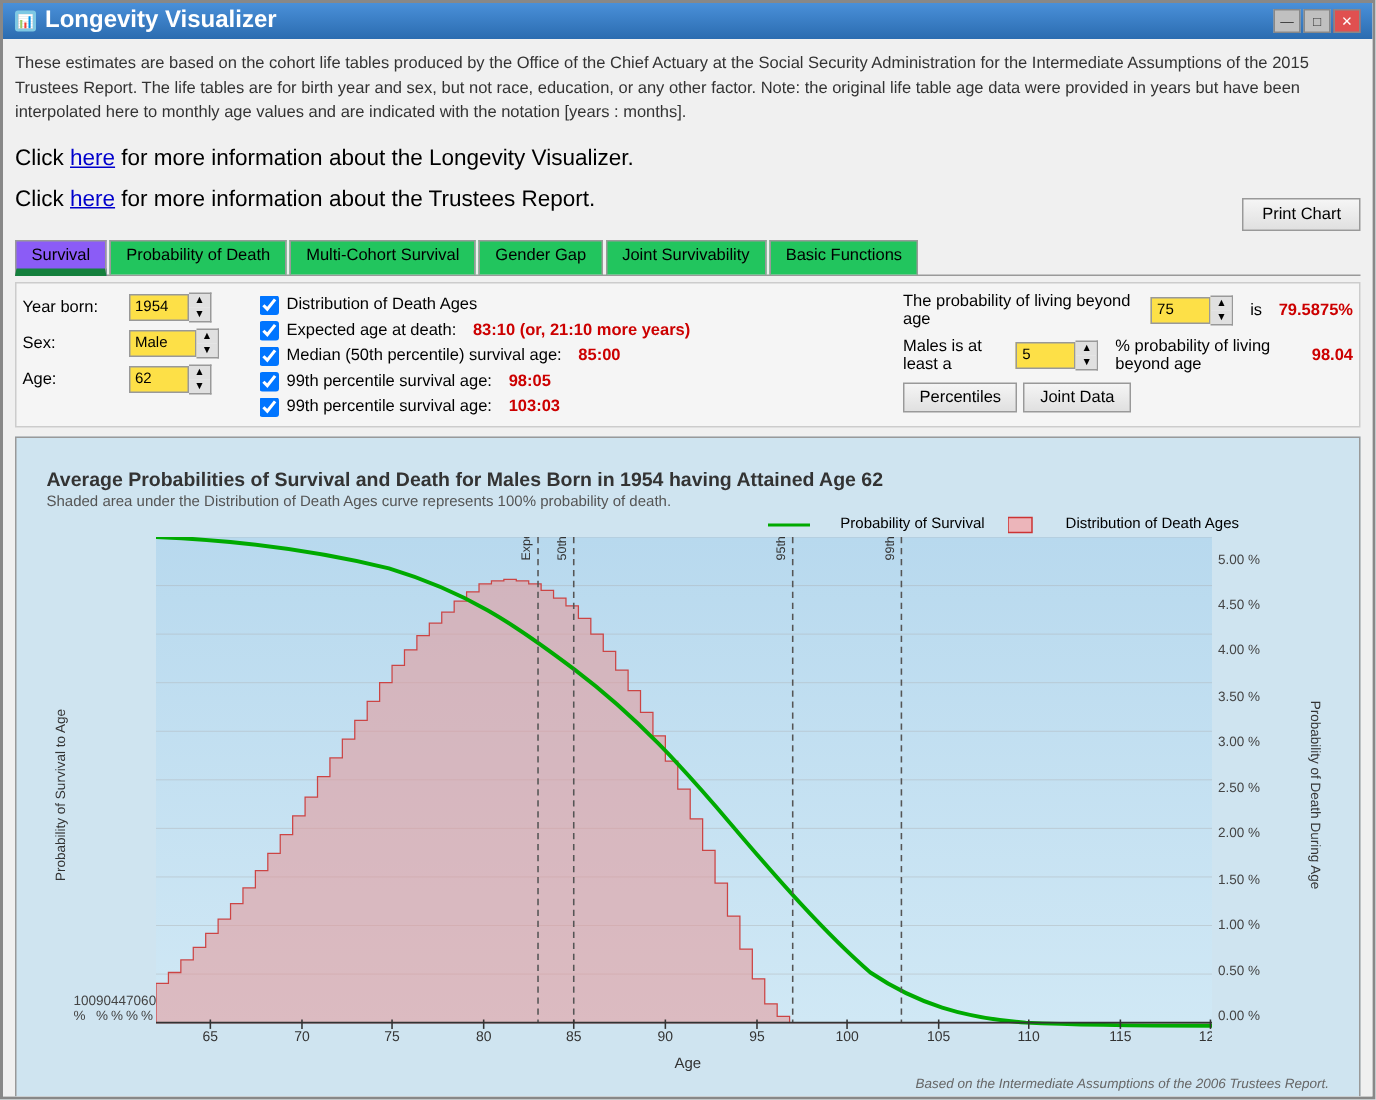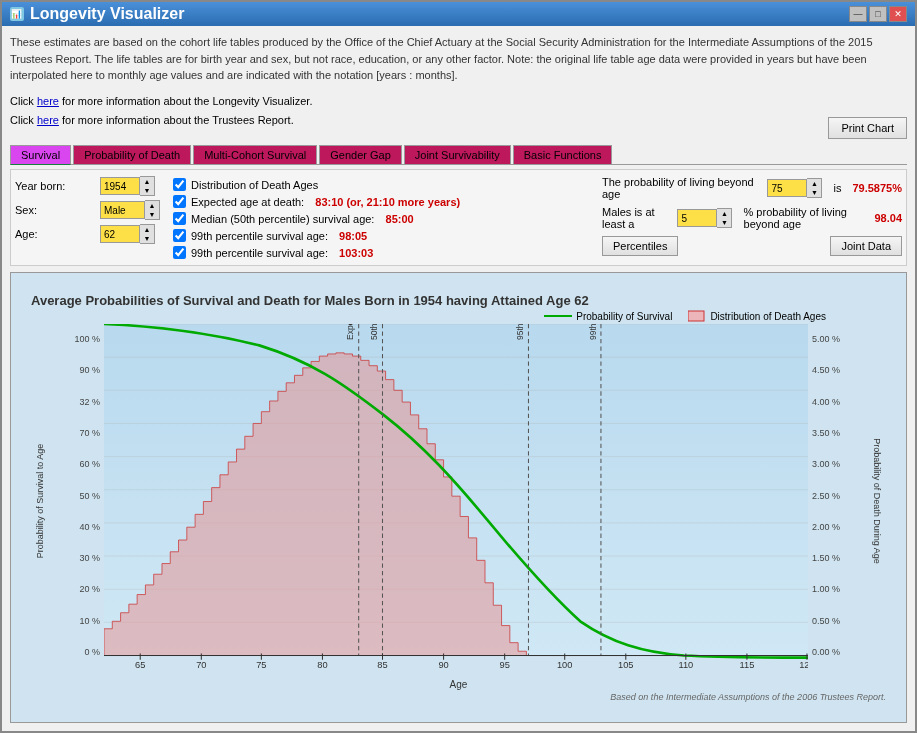--- a/index.html
+++ b/index.html
@@ -79,21 +79,21 @@
     
     .info-text {
       font-size: 11px;
       line-height: 1.5;
       color: #333;
       margin-bottom: 8px;
     }
     
     .links-section {
       margin-bottom: 8px;
-      font-size: 11px;
+      font-size: 15px;
       line-height: 1.8;
     }
     
     .link {
       color: #0000cc;
       text-decoration: underline;
       cursor: pointer;
     }
     
     .top-row {
@@ -112,31 +112,31 @@
     }
     
     .tabs {
       display: flex;
       border-bottom: 1px solid #999;
       margin-bottom: 4px;
     }
     
     .tab {
       padding: 3px 10px;
-      background: #be185d;
+      background: #22c55e;
       border: 1px solid #999;
       border-bottom: none;
       cursor: pointer;
       font-size: 11px;
       margin-right: 2px;
     }
     
     .tab.active {
-      background: #d946ef;
-      border-bottom: 1px solid #15803d;
+      background: #8b5cf6;
+      border-bottom: 5px solid #15803d;
       margin-bottom: -1px;
     }
     
     .controls-section {
       display: flex;
       gap: 8px;
       padding: 6px 4px;
       border: 1px solid #ccc;
       background: #f5f5f5;
       margin-bottom: 6px;
@@ -145,21 +145,21 @@
     .left-controls {
       display: flex;
       flex-direction: column;
       gap: 4px;
       width: 150px;
     }
     
     .control-row {
       display: flex;
       align-items: center;
-      gap: 20px;
+      gap: 6px;
     }
     
     .control-label {
       font-size: 11px;
       width: 65px;
     }
     
     .spinner-control {
       display: flex;
       align-items: center;
@@ -232,22 +232,22 @@
       justify-content: flex-end;
     }
     
     .prob-value {
       color: #cc0000;
       font-weight: bold;
     }
     
     .action-btns {
       display: flex;
-      gap: 24px;
-      justify-content: space-between;
+      gap: 4px;
+      justify-content: flex-start;
     }
     
     .action-btn {
       padding: 3px 10px;
       background: linear-gradient(to bottom, #f5f5f5, #e0e0e0);
       border: 1px solid #999;
       cursor: pointer;
       font-size: 11px;
     }
     
@@ -270,27 +270,27 @@
     
     .chart-subtitle {
       font-size: 10px;
       color: #555;
       margin-bottom: 4px;
     }
     
     .legend-item {
       display: flex;
       align-items: center;
-      gap: 4px;
+      gap: 20px;
     }
     
     .y-axis-left {
       width: 55px;
       display: flex;
-      flex-direction: column;
+      flex-direction: row;
       justify-content: space-between;
       align-items: flex-end;
       padding-right: 4px;
       font-size: 9px;
       color: #444;
       padding-bottom: 20px;
       padding-top: 10px;
     }
     
     .y-axis-right {
@@ -463,20 +463,21 @@
         </div>
         <div class="action-btns">
           <button class="action-btn">Percentiles</button>
           <button class="action-btn">Joint Data</button>
         </div>
       </div>
     </div>
 
     <div class="chart-container">
       <div class="chart-title">Average Probabilities of Survival and Death for Males Born in 1954 having Attained Age 62</div>
+      <div class="chart-subtitle">Shaded area under the Distribution of Death Ages curve represents 100% probability of death.</div>
 
       <div style="display:flex; justify-content:flex-end; margin-bottom:2px; font-size:10px; gap:16px; padding-right:60px;">
         <div class="legend-item">
           <svg width="28" height="10">
               <line x1="0" y1="5" x2="28" y2="5" stroke="#00aa00" stroke-width="2"></line>
             </svg>
           <span>Probability of Survival</span>
         </div>
         <div class="legend-item">
           <svg width="18" height="12">
@@ -488,21 +489,21 @@
 
       <div style="display:flex; flex:1; min-height:0;">
 
         <div style="width:18px; display:flex; align-items:center; justify-content:center;">
           <span style="transform:rotate(-90deg); white-space:nowrap; font-size:9px; color:#333;">Probability of Survival to Age</span>
         </div>
 
         <div class="y-axis-left">
           <span>100 %</span>
           <span>90 %</span>
-          <span>32 %</span>
+          <span>44 %</span>
           <span>70 %</span>
           <span>60 %</span>
           <span>50 %</span>
           <span>40 %</span>
           <span>30 %</span>
           <span>20 %</span>
           <span>10 %</span>
           <span>0 %</span>
         </div>
 

